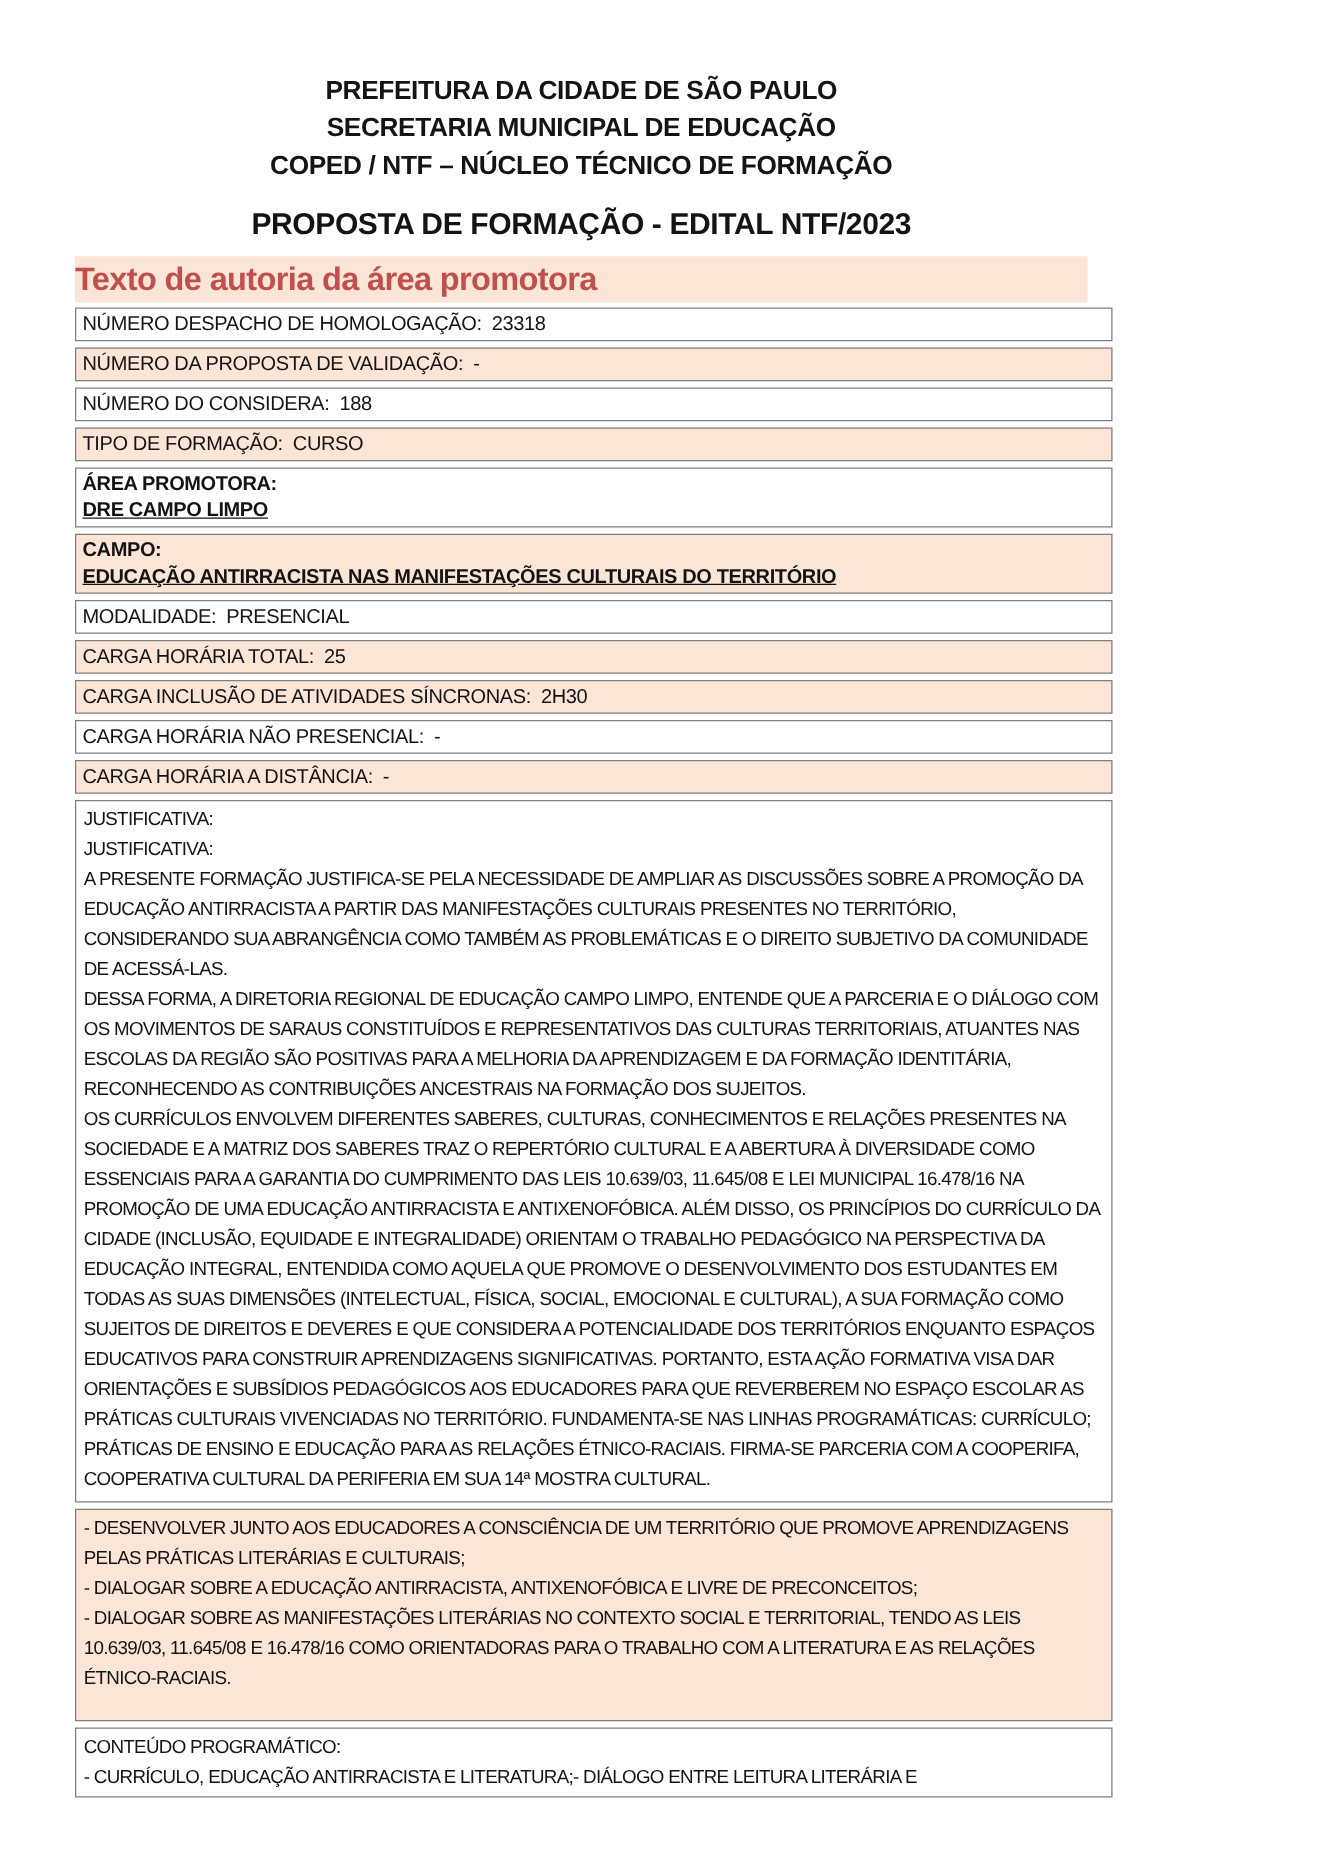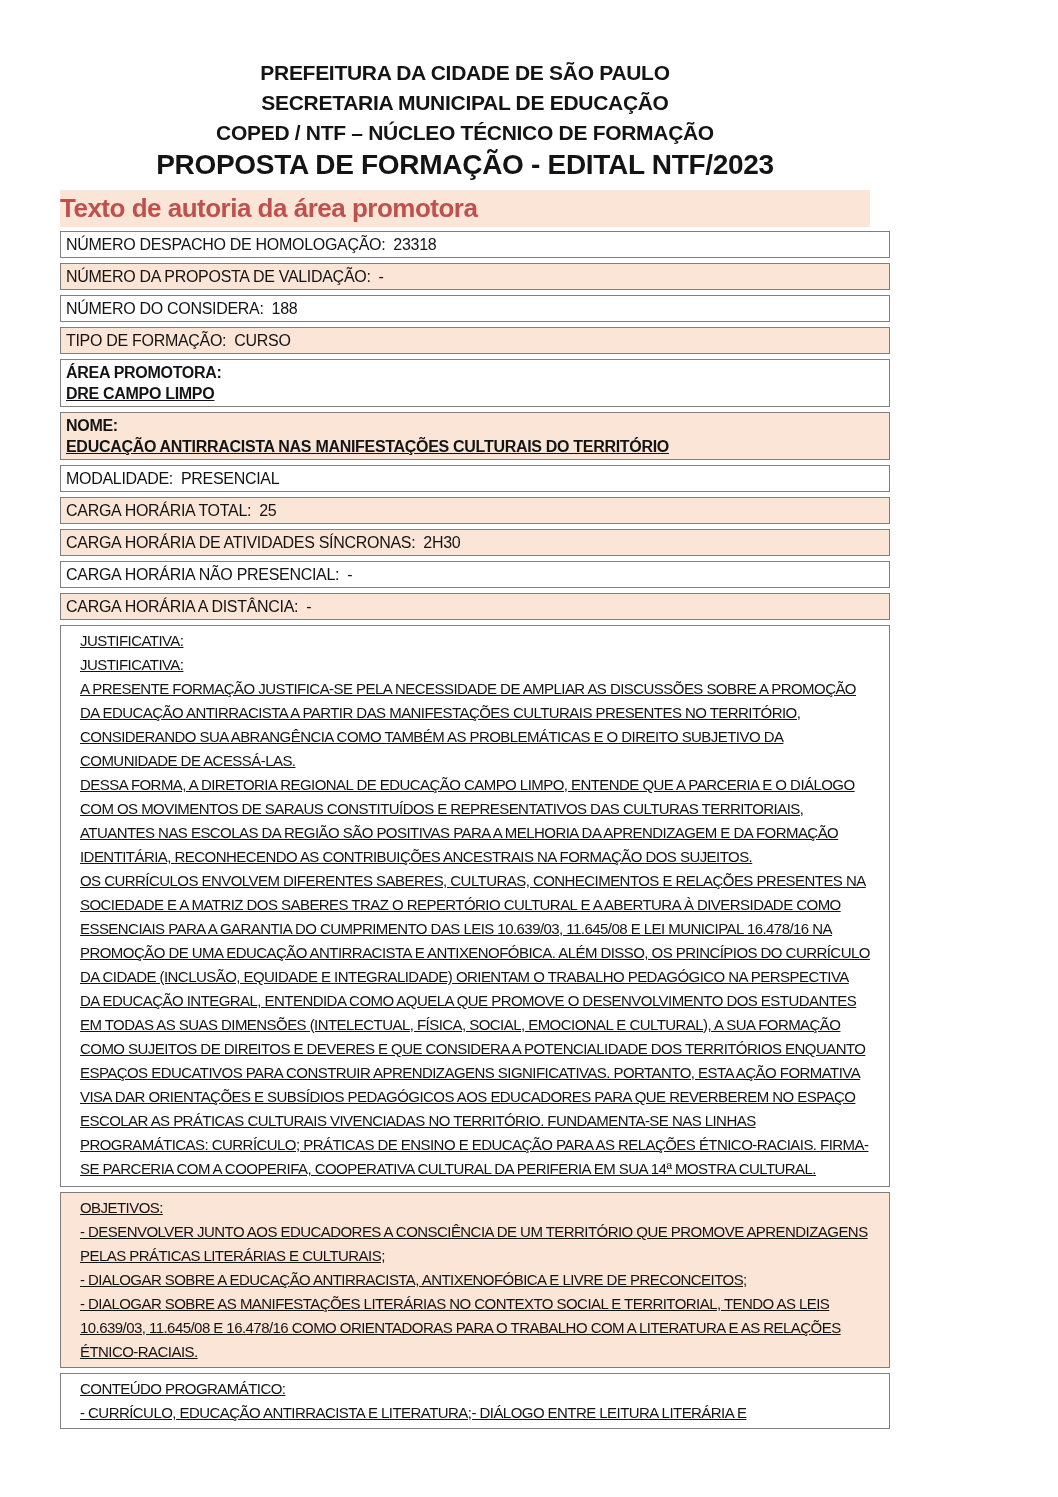--- a/index.html
+++ b/index.html
@@ -18,21 +18,21 @@
   .page{width:930px;height:1497px;position:relative;background:#fff;}
 
   
   .doc-header{
     padding-top:58px;
     text-align:center;
     font-weight:bold;
     letter-spacing:-0.3px;
   }
   .h-line{font-size:21px;line-height:30px;}
-  .h-line-big{font-size:28px;line-height:33px;}
+  .h-line-big{font-size:24px;line-height:33px;margin-top:15px;}
 
   
   .banner{
     margin:9px 60px 4px 60px;
     height:37px;
     background:var(--shade);
     text-align:left;
   }
   .banner span{
     font-weight:bold;
@@ -57,22 +57,21 @@
   .row.shaded{background:var(--shade);}
   .row .value{margin-left:8px;}
   .row.bold{font-weight:bold;}
   .row.twoline .value{display:block;margin-left:0;text-decoration:underline;}
 
   
   .row.block{
     font-size:15px;
     line-height:24px;
     letter-spacing:-0.55px;
-    padding:3px 19px;
-    text-decoration:underline;
+    padding:3px 6px;
   }
   .row.block .label{display:block;}
   .row.block .body{white-space:pre-line;display:block;}
   .row-justificativa{min-height:562px;}
   .row-objetivos{min-height:170px;}
   .row-conteudo{min-height:46px;}
 </style>
 </head>
 <body>
 
@@ -105,54 +104,53 @@
 
     <div class="row shaded">
       <span class="label">TIPO DE FORMAÇÃO:</span><span class="value">CURSO</span>
     </div>
 
     <div class="row twoline bold">
       <span class="label">ÁREA PROMOTORA:</span><span class="value">DRE CAMPO LIMPO</span>
     </div>
 
     <div class="row shaded twoline bold">
-      <span class="label">NOME:</span><span class="value">EDUCAÇÃO ANTIRRACISTA NAS MANIFESTAÇÕES CULTURAIS DO TERRITÓRIO</span>
+      <span class="label">CAMPO:</span><span class="value">EDUCAÇÃO ANTIRRACISTA NAS MANIFESTAÇÕES CULTURAIS DO TERRITÓRIO</span>
     </div>
 
     <div class="row">
       <span class="label">MODALIDADE:</span><span class="value">PRESENCIAL</span>
     </div>
 
     <div class="row shaded">
       <span class="label">CARGA HORÁRIA TOTAL:</span><span class="value">25</span>
     </div>
 
 
     <div class="row shaded">
-      <span class="label">CARGA HORÁRIA DE ATIVIDADES SÍNCRONAS:</span><span class="value">2H30</span>
+      <span class="label">CARGA INCLUSÃO DE ATIVIDADES SÍNCRONAS:</span><span class="value">2H30</span>
     </div>
 
     <div class="row">
       <span class="label">CARGA HORÁRIA NÃO PRESENCIAL:</span><span class="value">-</span>
     </div>
 
     <div class="row shaded">
       <span class="label">CARGA HORÁRIA A DISTÂNCIA:</span><span class="value">-</span>
     </div>
 
     <div class="row block row-justificativa">
       <span class="label">JUSTIFICATIVA:</span>
       <span class="body">JUSTIFICATIVA:
 A PRESENTE FORMAÇÃO JUSTIFICA-SE PELA NECESSIDADE DE AMPLIAR AS DISCUSSÕES SOBRE A PROMOÇÃO DA EDUCAÇÃO ANTIRRACISTA A PARTIR DAS MANIFESTAÇÕES CULTURAIS PRESENTES NO TERRITÓRIO, CONSIDERANDO SUA ABRANGÊNCIA COMO TAMBÉM AS PROBLEMÁTICAS E O DIREITO SUBJETIVO DA COMUNIDADE DE ACESSÁ-LAS.
 DESSA FORMA, A DIRETORIA REGIONAL DE EDUCAÇÃO CAMPO LIMPO, ENTENDE QUE A PARCERIA E O DIÁLOGO COM OS MOVIMENTOS DE SARAUS CONSTITUÍDOS E REPRESENTATIVOS DAS CULTURAS TERRITORIAIS, ATUANTES NAS ESCOLAS DA REGIÃO SÃO POSITIVAS PARA A MELHORIA DA APRENDIZAGEM E DA FORMAÇÃO IDENTITÁRIA, RECONHECENDO AS CONTRIBUIÇÕES ANCESTRAIS NA FORMAÇÃO DOS SUJEITOS.
 OS CURRÍCULOS ENVOLVEM DIFERENTES SABERES, CULTURAS, CONHECIMENTOS E RELAÇÕES PRESENTES NA SOCIEDADE E A MATRIZ DOS SABERES TRAZ O REPERTÓRIO CULTURAL E A ABERTURA À DIVERSIDADE COMO ESSENCIAIS PARA A GARANTIA DO CUMPRIMENTO DAS LEIS 10.639/03, 11.645/08 E LEI MUNICIPAL 16.478/16 NA PROMOÇÃO DE UMA EDUCAÇÃO ANTIRRACISTA E ANTIXENOFÓBICA. ALÉM DISSO, OS PRINCÍPIOS DO CURRÍCULO DA CIDADE (INCLUSÃO, EQUIDADE E INTEGRALIDADE) ORIENTAM O TRABALHO PEDAGÓGICO NA PERSPECTIVA DA EDUCAÇÃO INTEGRAL, ENTENDIDA COMO AQUELA QUE PROMOVE O DESENVOLVIMENTO DOS ESTUDANTES EM TODAS AS SUAS DIMENSÕES (INTELECTUAL, FÍSICA, SOCIAL, EMOCIONAL E CULTURAL), A SUA FORMAÇÃO COMO SUJEITOS DE DIREITOS E DEVERES E QUE CONSIDERA A POTENCIALIDADE DOS TERRITÓRIOS ENQUANTO ESPAÇOS EDUCATIVOS PARA CONSTRUIR APRENDIZAGENS SIGNIFICATIVAS. PORTANTO, ESTA AÇÃO FORMATIVA VISA DAR ORIENTAÇÕES E SUBSÍDIOS PEDAGÓGICOS AOS EDUCADORES PARA QUE REVERBEREM NO ESPAÇO ESCOLAR AS PRÁTICAS CULTURAIS VIVENCIADAS NO TERRITÓRIO. FUNDAMENTA-SE NAS LINHAS PROGRAMÁTICAS: CURRÍCULO; PRÁTICAS DE ENSINO E EDUCAÇÃO PARA AS RELAÇÕES ÉTNICO-RACIAIS. FIRMA-SE PARCERIA COM A COOPERIFA, COOPERATIVA CULTURAL DA PERIFERIA EM SUA 14ª MOSTRA CULTURAL.</span>
     </div>
 
     <div class="row shaded block row-objetivos">
-      <span class="label">OBJETIVOS:</span>
       <span class="body">- DESENVOLVER JUNTO AOS EDUCADORES A CONSCIÊNCIA DE UM TERRITÓRIO QUE PROMOVE APRENDIZAGENS PELAS PRÁTICAS LITERÁRIAS E CULTURAIS;
 - DIALOGAR SOBRE A EDUCAÇÃO ANTIRRACISTA, ANTIXENOFÓBICA E LIVRE DE PRECONCEITOS;
 - DIALOGAR SOBRE AS MANIFESTAÇÕES LITERÁRIAS NO CONTEXTO SOCIAL E TERRITORIAL, TENDO AS LEIS 10.639/03, 11.645/08 E 16.478/16 COMO ORIENTADORAS PARA O TRABALHO COM A LITERATURA E AS RELAÇÕES ÉTNICO-RACIAIS.</span>
     </div>
 
     <div class="row block row-conteudo">
       <span class="label">CONTEÚDO PROGRAMÁTICO:</span>
       <span class="body">- CURRÍCULO, EDUCAÇÃO ANTIRRACISTA E LITERATURA;- DIÁLOGO ENTRE LEITURA LITERÁRIA E</span>
     </div>
 

